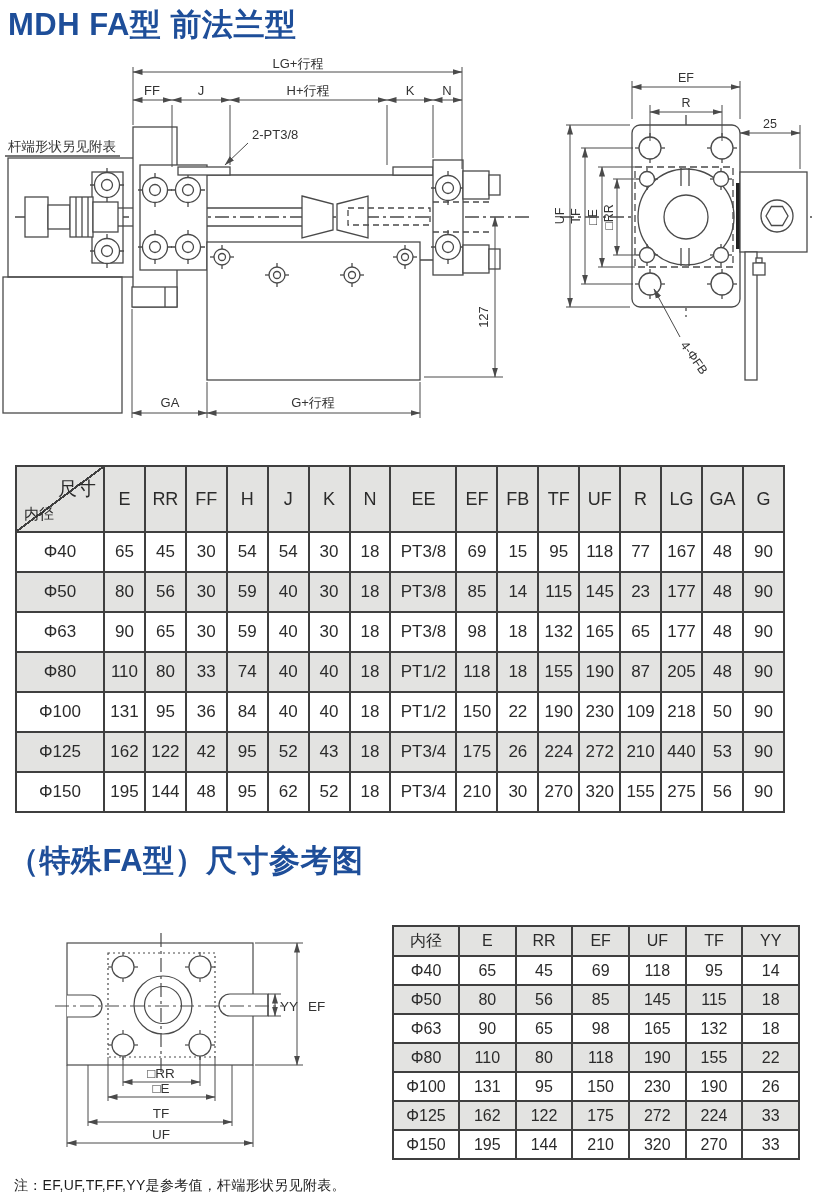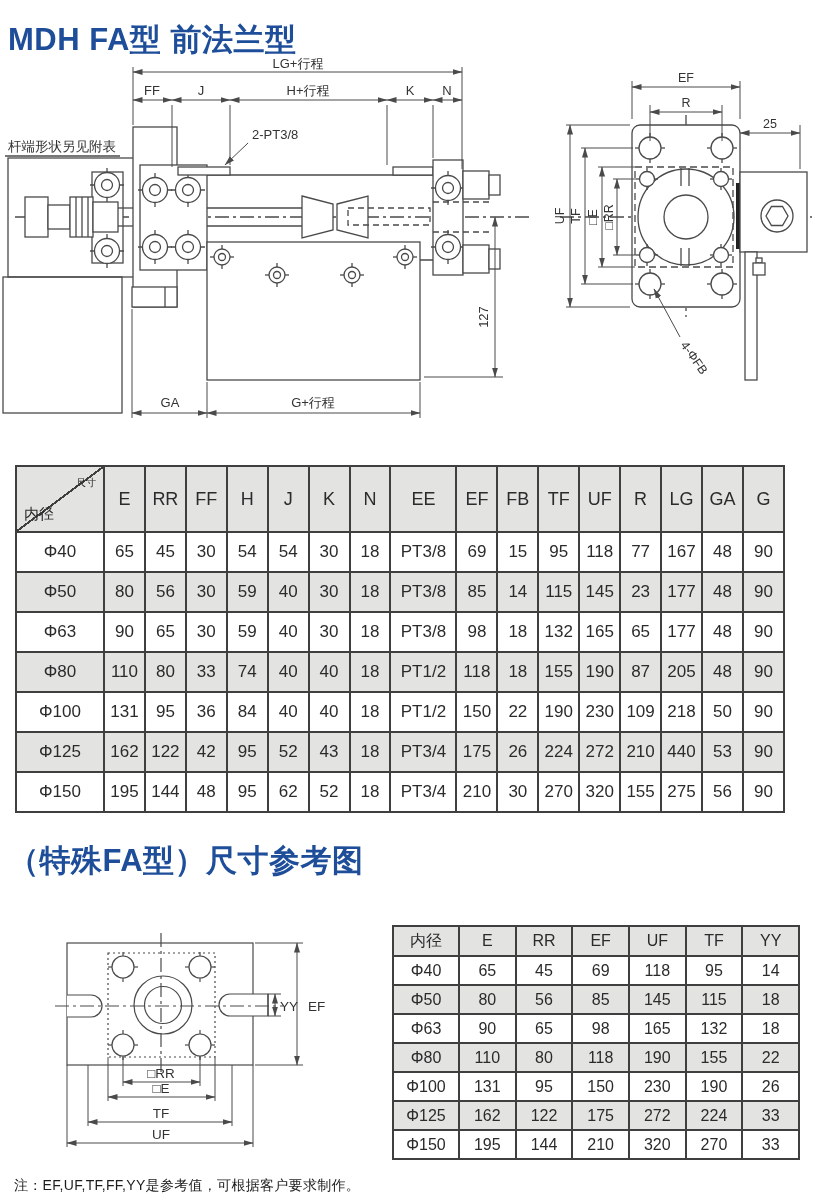--- a/index.html
+++ b/index.html
@@ -1,33 +1,33 @@
 <!DOCTYPE html>
 <html><head>
 <meta charset="utf-8">
 <style>
   html,body{margin:0;padding:0}
   body{width:815px;height:1200px;background:#fff;font-family:"Liberation Sans","DejaVu Sans",sans-serif;color:#222;position:relative;overflow:hidden}
   .page{position:absolute;left:0;top:0;width:815px;height:1200px;background:#fff}
   .sec-title{position:absolute;left:8px;font-size:31px;font-weight:700;color:#1e4e99;letter-spacing:.5px;white-space:nowrap}
-  #title1{top:19px}
+  #title1{top:4px}
   #title2{top:840px}
   svg{position:absolute;overflow:visible}
   svg text{font-family:"Liberation Sans","DejaVu Sans",sans-serif}
   table{border-collapse:collapse;table-layout:fixed;position:absolute;background:#fff}
   #t1{left:15px;top:465px;width:770px}
   #t1 th,#t1 td{border:2px solid #3f3f3f;text-align:center;vertical-align:middle;padding:0;color:#2b2b2b;font-weight:400}
   #t1 thead th{height:64px;background:#e3e3e1;font-size:18px}
   #t1 tbody td{height:38px;font-size:17px}
   #t1 tbody tr.alt td{background:#e3e3e1}
   #t1 .diag{width:86px}
   #t1 th.ee{width:64px}
   .diag{position:relative}
   #t1 .diag{background-image:linear-gradient(to bottom right,transparent calc(50% - 1px),#3f3f3f calc(50% - 1px),#3f3f3f calc(50% + 1px),transparent calc(50% + 1px))}
-  .diag .dt{position:absolute;top:9px;right:7px;font-size:10px}
+  .diag .dt{position:absolute;top:9px;right:7px;font-size:19px}
   .diag .db{position:absolute;bottom:7px;left:7px;font-size:15px}
   #t2{left:392px;top:925px;width:408px}
   #t2 th,#t2 td{border:2px solid #3f3f3f;text-align:center;vertical-align:middle;padding:0;color:#2b2b2b;font-weight:400;font-size:16px}
   #t2 thead th{height:28px;background:#e3e3e1}
   #t2 tbody td{height:27px}
   #t2 tbody tr.alt td{background:#e3e3e1}
   .note{position:absolute;left:14px;top:1177px;font-size:14px;color:#1c1c1c;letter-spacing:.3px}
 </style>
 </head>
 <body>
@@ -528,15 +528,15 @@
           <td>195</td>
           <td>144</td>
           <td>210</td>
           <td>320</td>
           <td>270</td>
           <td>33</td>
         </tr>
       </tbody>
   </table>
 
-  <div class="note">注：EF,UF,TF,FF,YY是参考值，可根据客户要求制作。</div>
+  <div class="note">注：EF,UF,TF,FF,YY是参考值，杆端形状另见附表。</div>
 
 </div>
 
 </body></html>

